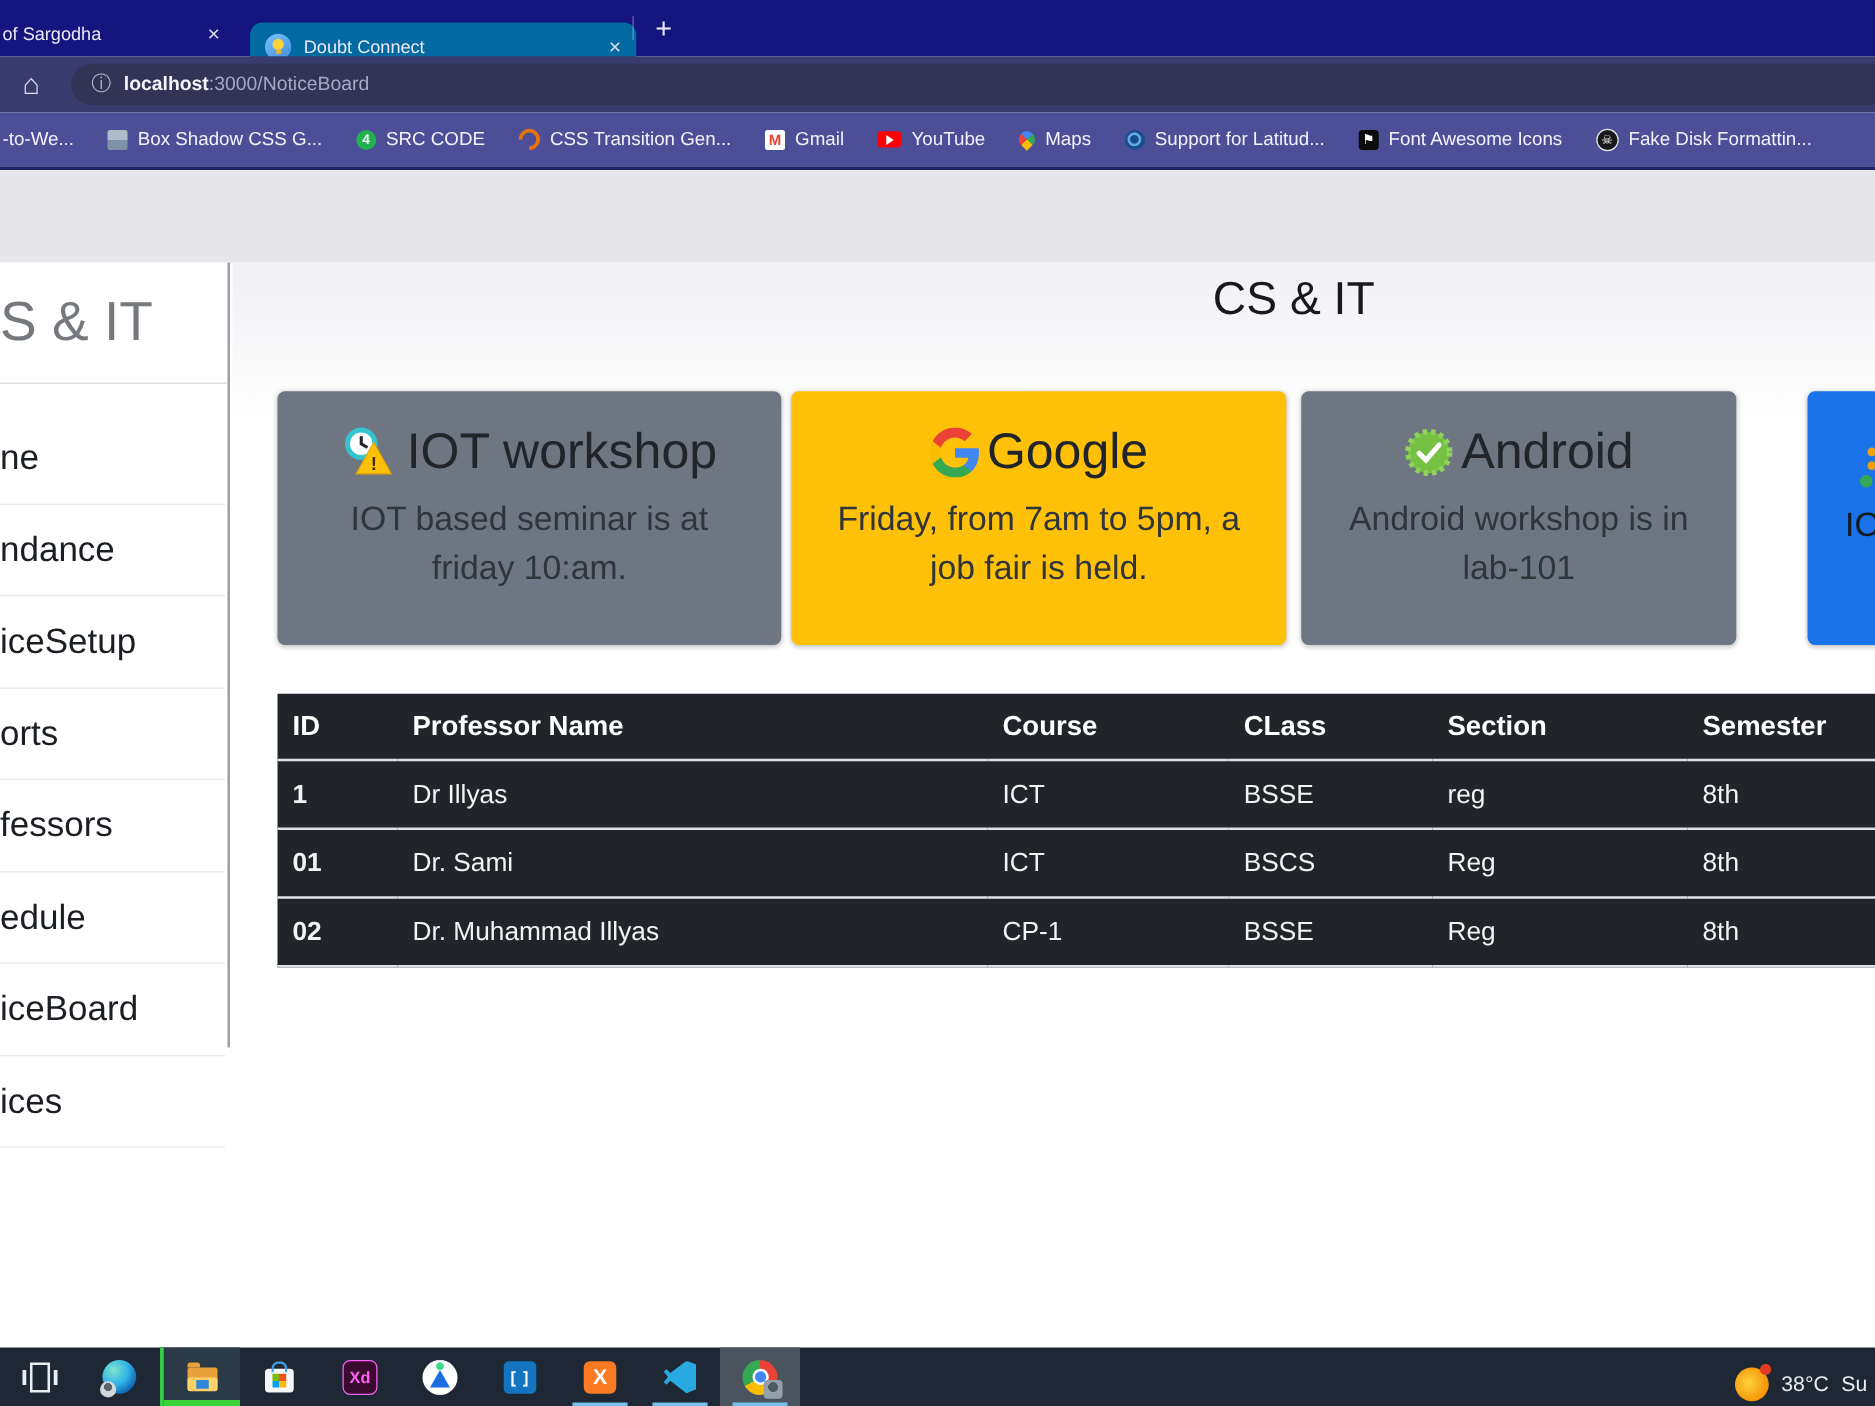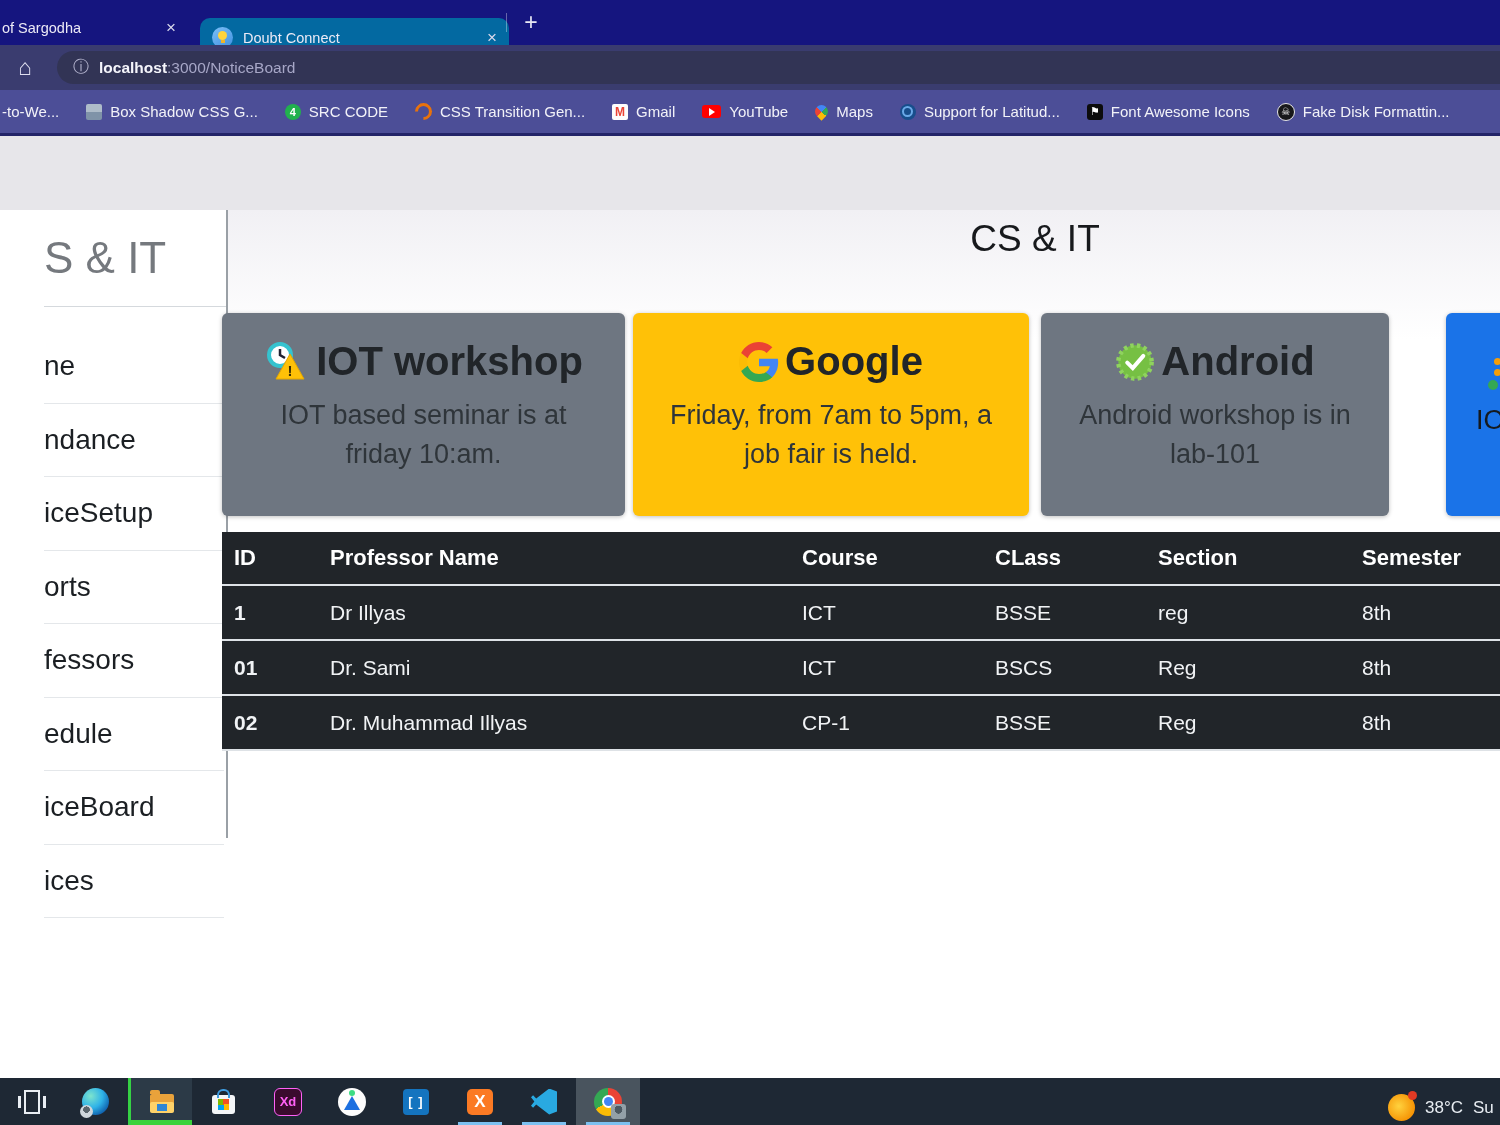--- a/index.html
+++ b/index.html
@@ -43,45 +43,45 @@
   .ic-latitude{background:#174e8c;border-radius:50%;}
   .ic-latitude::before{content:'';width:7px;height:7px;border:2px solid #6aa9e8;border-radius:50%;}
   .ic-fa{background:#0c0c0c;border-radius:3px;}
   .ic-fa::before{content:'\2691';color:#fff;font-size:11px;}
   .ic-disk{background:#17181a;border-radius:50%;border:1px solid #e6e6e6;}
   .ic-disk::before{content:'\2620';color:#fff;font-size:10px;}
   .chromesep{left:0;top:133px;width:1500px;height:3px;background:#232468;}
 
   
   .grayband{left:0;top:136px;width:1500px;height:74px;background:#e7e6ea;}
-  .sidebar{left:0;top:210px;width:184px;height:628px;background:#fff;border-right:2px solid #9aa0a6;box-sizing:border-box;margin-left:44px;}
+  .sidebar{left:0;top:210px;width:184px;height:628px;background:#fff;border-right:2px solid #9aa0a6;box-sizing:border-box;}
   .sb-header{height:96px;display:flex;align-items:center;font-size:44px;color:#75797e;border-bottom:1px solid #d5d9dd;}
   .sb-list{position:absolute;left:0;top:120px;right:2px;}
   .sb-item{height:72.5px;display:flex;align-items:center;font-size:28px;color:#1b1f23;border-bottom:1px solid #e4e7ea;}
   .mainarea{left:186px;top:210px;width:1314px;height:868px;background:linear-gradient(180deg,#f1f0f4 0,#ffffff 130px);}
   .main-title{left:900px;top:218px;width:270px;text-align:center;font-size:37px;color:#17191c;font-weight:500;}
 
   
   .card{position:absolute;top:313px;height:203px;border-radius:6px;box-shadow:0 1px 4px rgba(0,0,0,.25);
         color:#212529;overflow:hidden;box-sizing:border-box;}
   .card .trow{display:flex;align-items:center;justify-content:center;gap:6px;margin-top:26px;}
-  .card .ctitle{font-size:40px;font-weight:700;color:#212529;}
+  .card .ctitle{font-size:40px;font-weight:400;color:#212529;}
   .card .cbody{font-size:27px;color:#2f353a;text-align:center;padding:0 30px;margin-top:12px;line-height:1.45;}
   .card1{left:222px;width:403px;background:#6e7681;}
   .card2{left:633px;width:396px;background:#ffc107;}
   .card3{left:1041px;width:348px;background:#6e7681;}
   .card4{left:1446px;width:414px;background:#1a73e8;}
   .c4icon{position:absolute;left:42px;top:45px;width:36px;height:36px;}
   .c4icon .d1,.c4icon .d2{position:absolute;width:7px;height:7px;border-radius:50%;background:#f59e0b;left:6px;}
   .c4icon .d1{top:0;} .c4icon .d2{top:11px;}
   .c4icon .d3{position:absolute;width:10px;height:10px;border-radius:50%;background:#34a853;left:0;top:22px;}
   .c4body{position:absolute;left:30px;top:92px;font-size:27px;color:#15191d;}
 
   
-  .ntable{position:absolute;left:222px;top:532px;width:1278px;border-collapse:collapse;table-layout:fixed;
+  .ntable{position:absolute;left:222px;top:555px;width:1278px;border-collapse:collapse;table-layout:fixed;
           background:#212529;color:#f1f3f5;border-bottom:2px solid #dee2e6;}
   .ntable th{font-size:22px;font-weight:bold;color:#fff;text-align:left;height:52px;padding:0 0 0 12px;}
   .ntable td{font-size:21px;height:53px;padding:0 0 0 12px;}
   .ntable tbody tr{border-top:2px solid #dee2e6;}
 
   
   .taskbar{left:0;top:1078px;width:1500px;height:47px;background:#1e2834;display:flex;align-items:center;}
   .tb-btn{width:64px;height:47px;display:flex;align-items:center;justify-content:center;position:relative;flex:0 0 auto;}
   .tb-btn.progress{background:#2c3a47;border-left:3px solid #35d144;box-sizing:border-box;}
   .tb-btn.progress::after{content:'';position:absolute;left:0;bottom:0;width:100%;height:5px;background:#3bd23b;}

